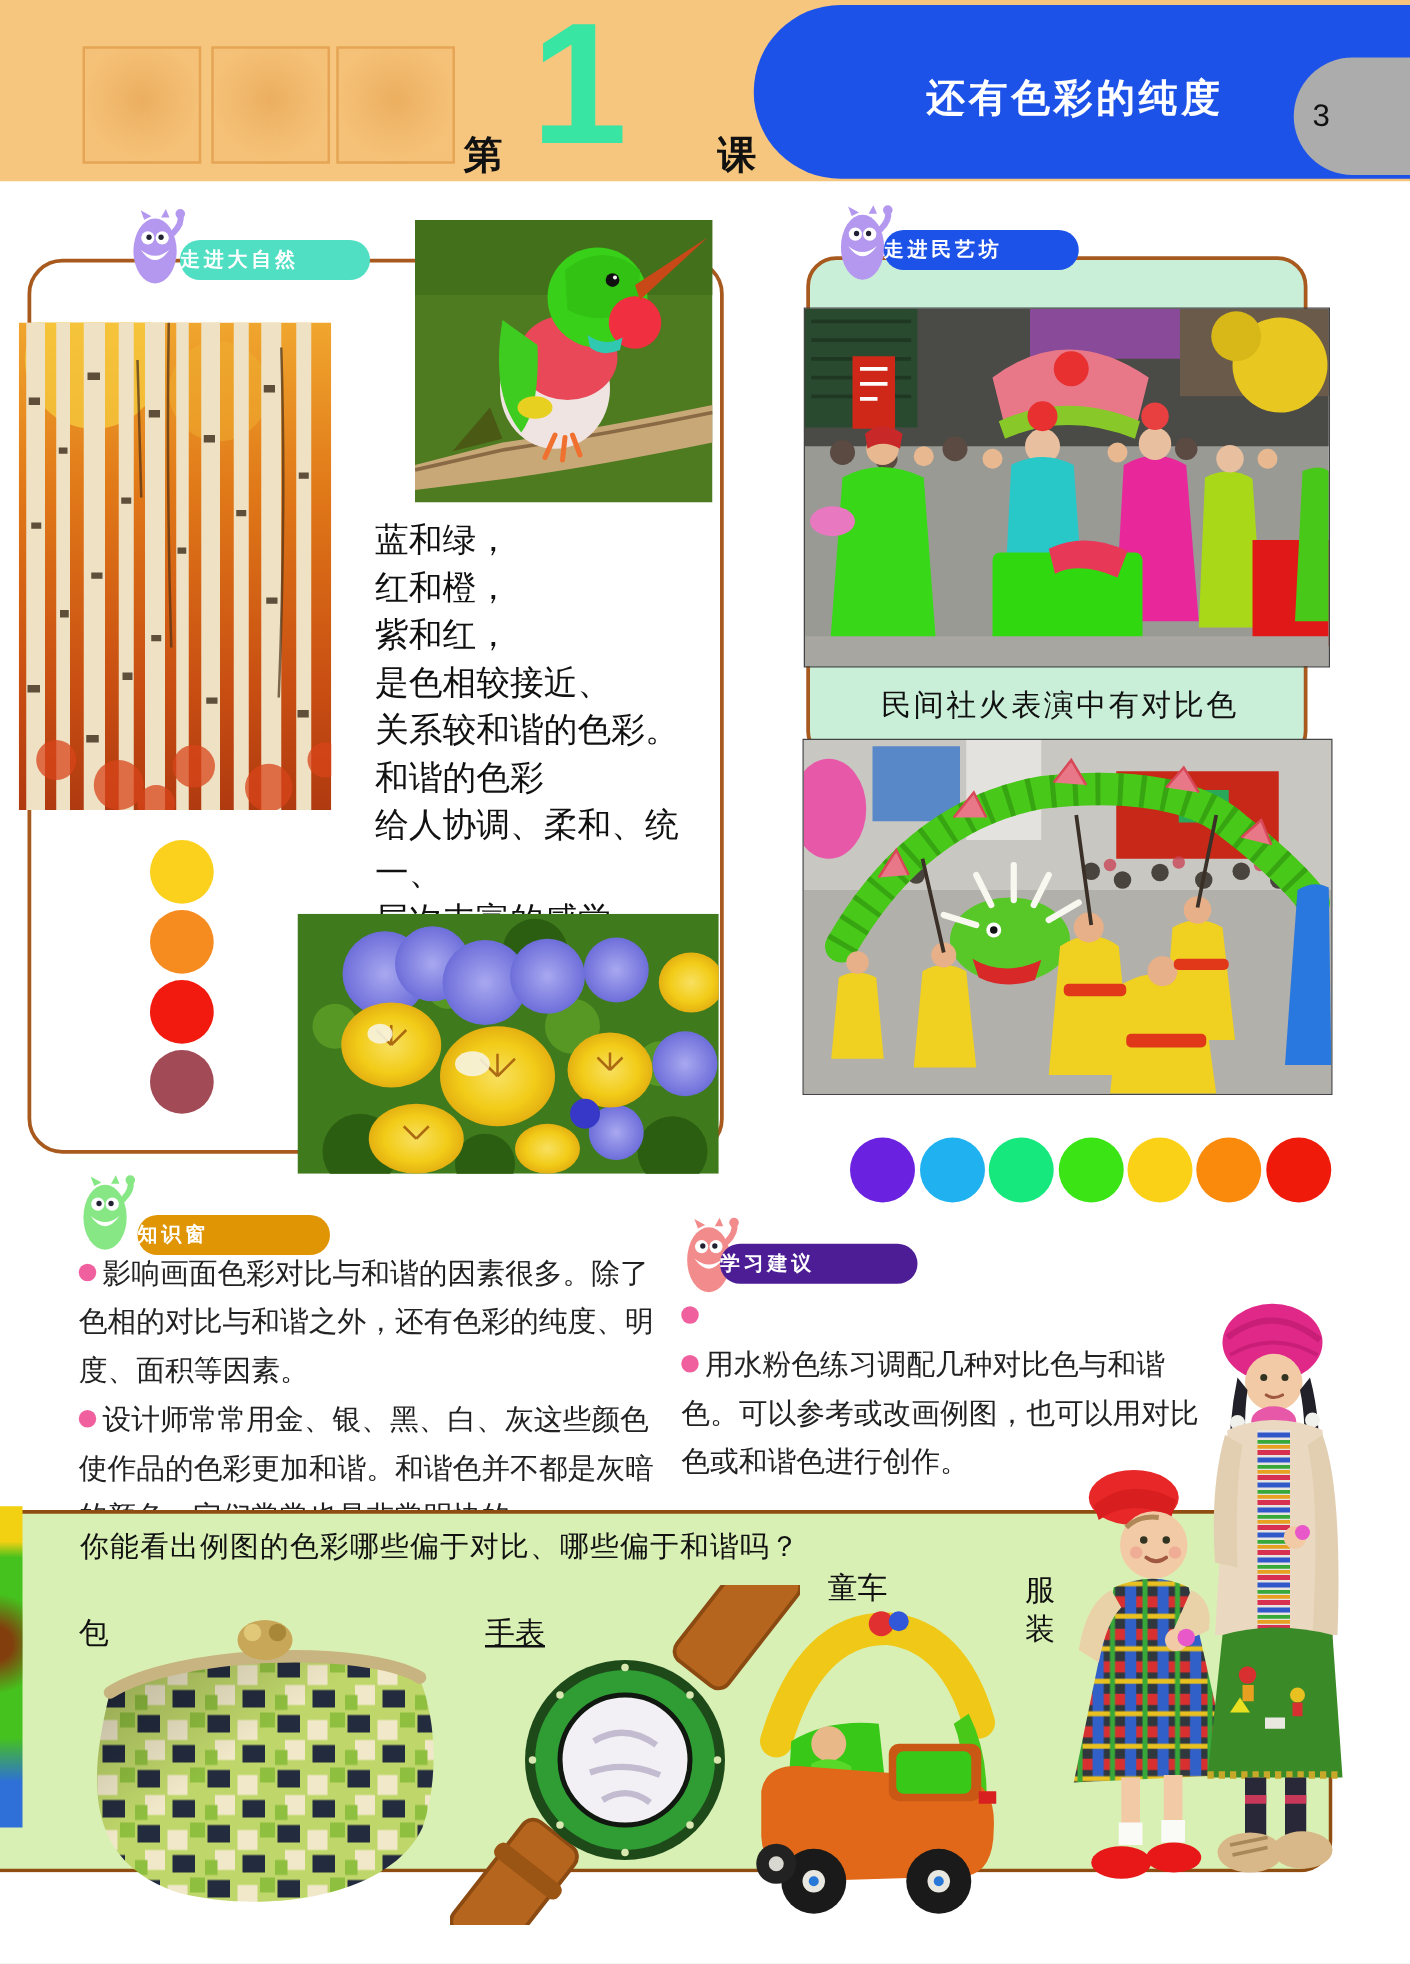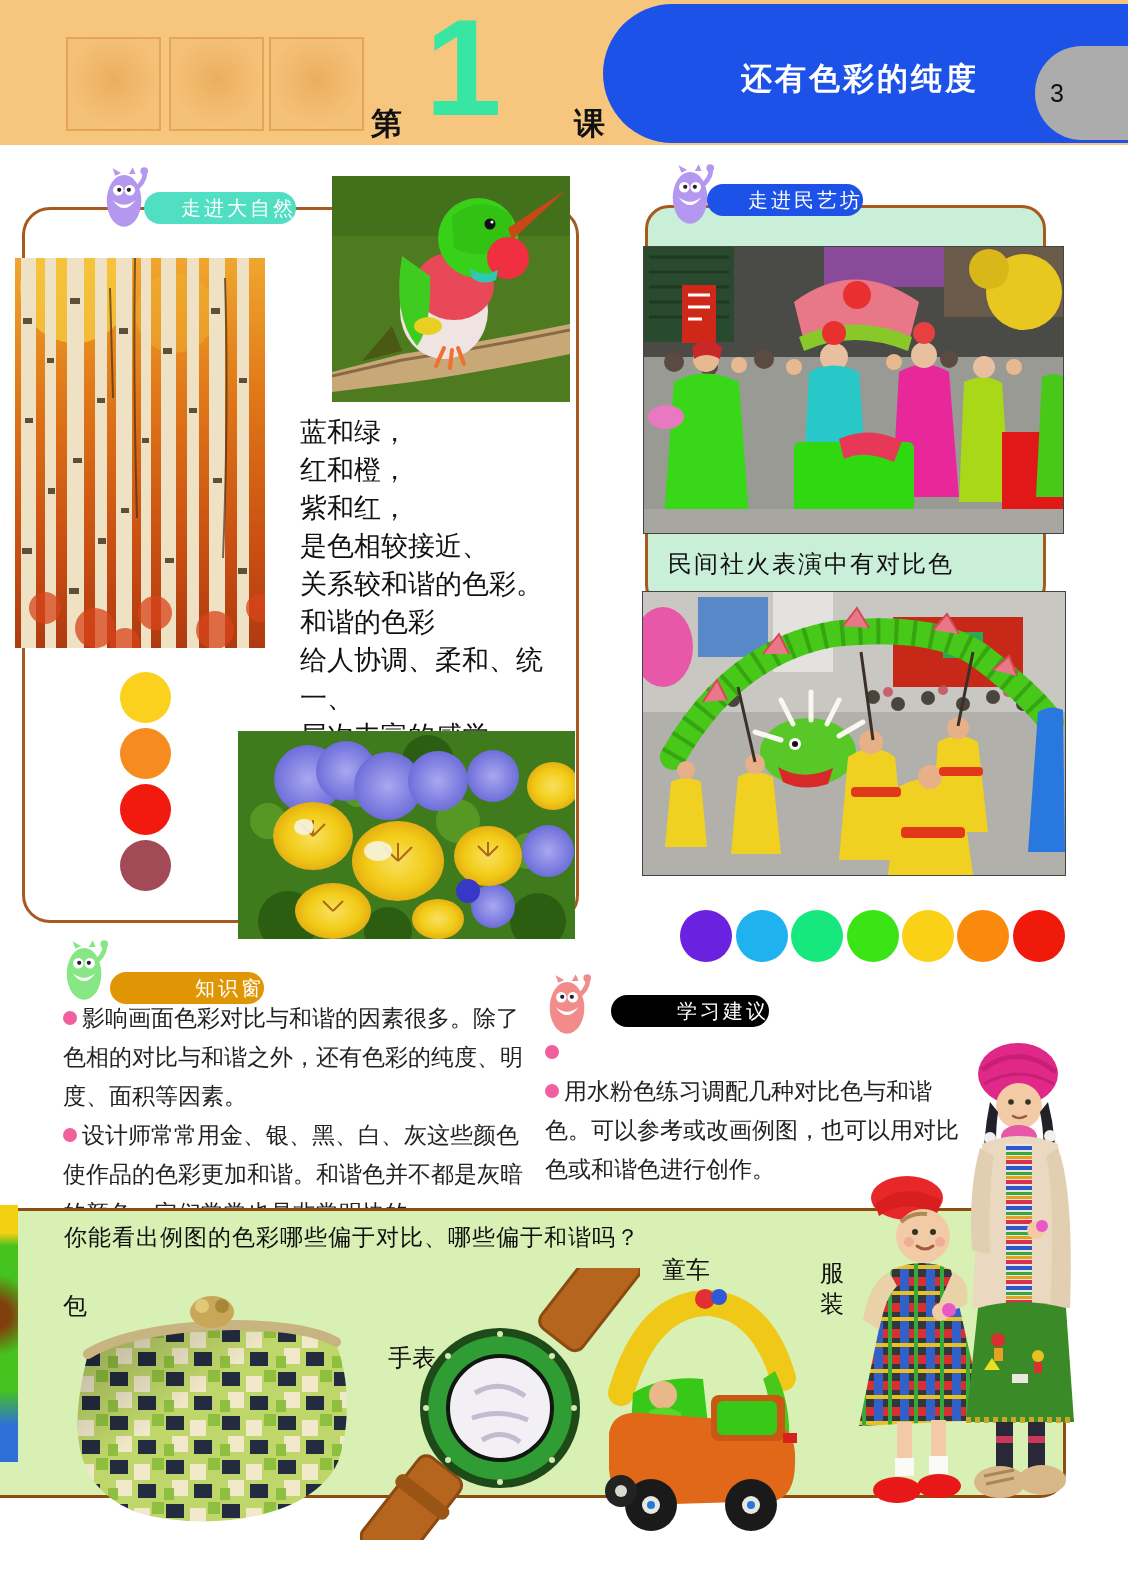--- a/index.html
+++ b/index.html
@@ -26,44 +26,44 @@
   .mint-box{left:645px;top:205px;width:395px;height:398px;border:3px solid #A85A1E;border-radius:24px;background:#C9EFD9;}
   .bottom-panel{left:0;top:1208px;width:1063px;height:284px;background:#D9F0B4;
                 border:3px solid #8F4D12;border-left:none;border-radius:0 14px 26px 0;}
   .edge-strip{left:0;top:1205px;width:18px;height:257px;
       background:radial-gradient(circle at -4px 110px, rgba(140,40,10,.85) 14px, rgba(140,40,10,0) 40px),
                  linear-gradient(#F2D012 0 11%, #45C21D 16% 72%, #2E6FD8 86% 100%);}
 
   
   .mascot{width:50px;height:64px;}
   .mascot-purple{color:#B497EE;} .mascot-green{color:#86E784;} .mascot-pink{color:#F28C8C;}
-  .pill{height:32px;border-radius:16px;display:flex;align-items:center;justify-content:flex-end;
-        color:#fff;font-weight:normal;font-size:20px;letter-spacing:3px;}
+  .pill{height:32px;border-radius:16px;display:flex;align-items:center;justify-content:flex-start;
+        color:#fff;font-weight:bold;font-size:16px;letter-spacing:3px;}
   .pill-nature{left:144px;top:192px;width:152px;background:#50DFC3;}
   .pill-folk{left:707px;top:184px;width:156px;background:#1C52E8;}
   .pill-knowledge{left:110px;top:962px;width:154px;background:#E09604;margin-top:10px;}
-  .pill-suggest{left:611px;top:995px;width:158px;background:#000000;}
+  .pill-suggest{left:576px;top:995px;width:158px;background:#4c1d95;}
 
   
   .photo{display:block;}
   .framed{outline:1px solid #444;}
 
   
   .poem{left:300px;top:413px;width:290px;font-size:27px;line-height:38px;color:#111;white-space:pre-line;}
-  .folk-caption{left:668px;top:548px;width:360px;font-size:24px;color:#111;letter-spacing:2px;}
+  .folk-caption{left:668px;top:548px;width:360px;font-size:24px;color:#111;letter-spacing:2px;text-align:center;}
   .note-text{font-size:23px;line-height:39px;color:#222;}
   .note-text p{margin:0;}
   .bullet{display:inline-block;width:14px;height:14px;border-radius:50%;background:#F0609F;
           margin-right:5px;vertical-align:1px;}
   .knowledge-text{left:63px;top:999px;width:468px;}
   .suggest-text{left:545px;top:1033px;width:425px;}
   .question{left:64px;top:1222px;width:640px;font-size:23px;color:#111;letter-spacing:1px;}
   .item-label{font-size:24px;color:#111;}
   .label-bag{left:63px;top:1290px;}
-  .label-watch{left:388px;top:1342px;}
+  .label-watch{left:388px;top:1290px;text-decoration:underline;}
   .label-stroller{left:662px;top:1254px;}
   .label-clothing{left:820px;top:1258px;width:30px;white-space:pre-line;line-height:31px;}
 
   
   .dot{position:absolute;border-radius:50%;}
   .dot-l{width:51px;height:51px;left:120px;}
   .dot-c{width:52px;height:52px;top:910px;}
 </style>
 </head>
 <body>

